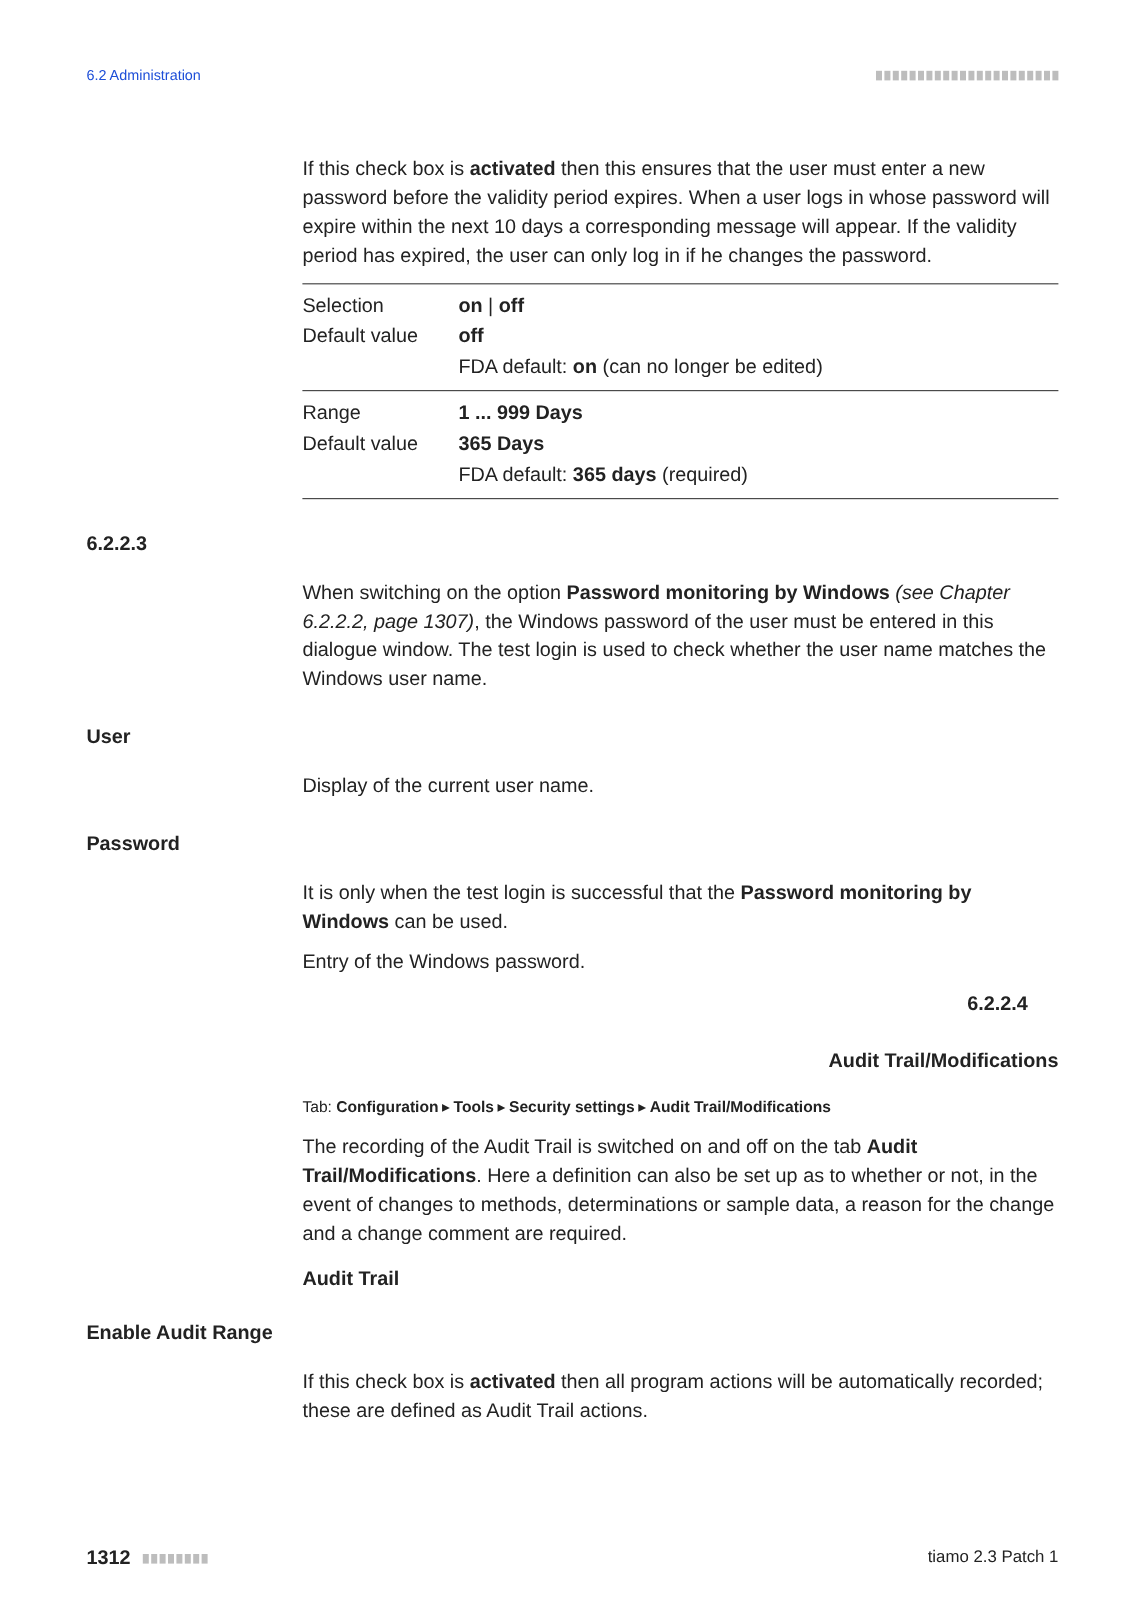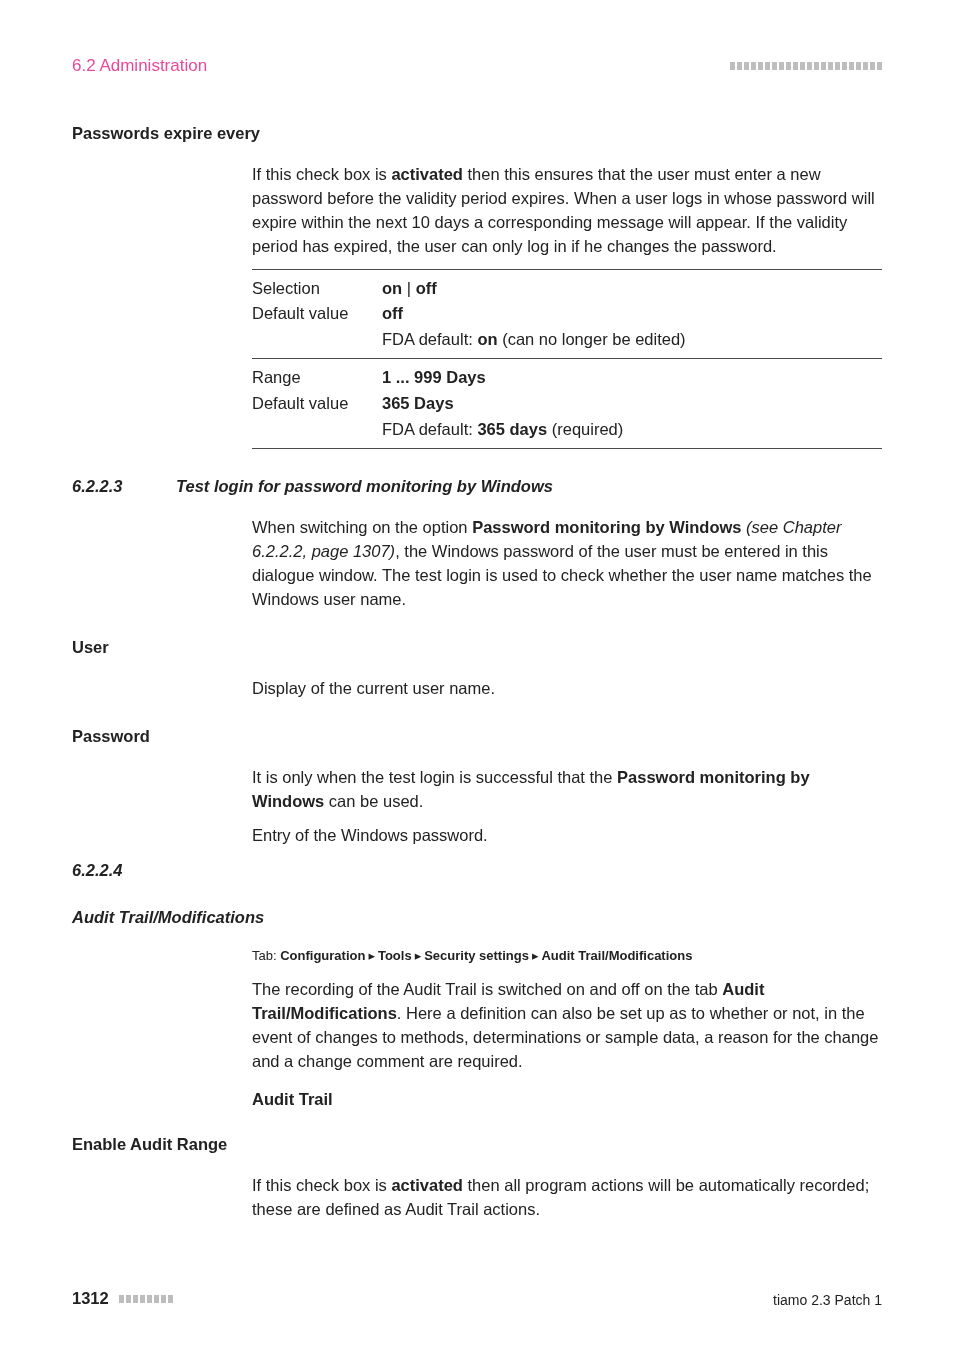--- a/index.html
+++ b/index.html
@@ -14,23 +14,23 @@
     box-sizing: border-box;
     width: 954px;
     min-height: 1350px;
     padding: 56px 72px 40px 72px;
     position: relative;
   }
   .runhead {
     display: flex;
     justify-content: space-between;
     align-items: center;
-    font-size: 17px;
-    color: #ec4899;
-    margin-bottom: 48px;
+    font-size: 12px;
+    color: #1d4ed8;
+    margin-bottom: 60px;
   }
   .runhead-bars {
     display: flex;
     gap: 2px;
   }
   .runhead-bars .b {
     width: 5px;
     height: 8px;
     background: #bdbdbd;
   }
@@ -60,24 +60,23 @@
   .kv .v {
     flex: 1;
   }
   .thin-rule {
     border: 0;
     border-top: 1px solid #4a4a4a;
     margin: 6px 0 6px 0;
   }
   .num-heading-row {
     display: flex;
-    align-items: flex-start;
+    align-items: flex-end;
     gap: 28px;
     margin-top: 28px;
-    font-style: italic;
   }
   .num-heading-row .num {
     font-weight: 700;
     font-size: 16.5px;
     width: 76px;
   }
   .num-heading-row .txt {
     font-weight: 700;
     font-size: 16.5px;
   }
@@ -96,21 +95,21 @@
   }
   b, strong { font-weight: 700; }
   em { font-style: italic; }
   .footer {
     position: absolute;
     bottom: 42px;
     left: 72px;
     right: 72px;
     display: flex;
     justify-content: space-between;
-    align-items: flex-end;
+    align-items: flex-start;
     font-size: 14px;
   }
   .footer-left {
     display: flex;
     align-items: center;
     gap: 10px;
   }
   .footer-left .pg {
     font-weight: 700;
     font-size: 16.5px;
@@ -151,21 +150,20 @@
         <span class="b"></span>
         <span class="b"></span>
         <span class="b"></span>
         <span class="b"></span>
         <span class="b"></span>
         <span class="b"></span>
         <span class="b"></span>
     </span>
   </div>
 
-  <div class="section-heading">Passwords expire every</div>
   <div class="body-col">
     <p class="para">
       <span>If this check box is </span><b>activated</b><span> then this ensures that the user must enter a new password before the validity period expires. When a user logs in whose password will expire within the next 10 days a corresponding message will appear. If the validity period has expired, the user can only log in if he changes the password.</span>
     </p>
 
     <hr class="thin-rule">
     <div class="kv">
       <span class="k">Selection</span>
       <span class="v">
         <b>on</b><span> | </span><b>off</b>
@@ -197,21 +195,20 @@
       <span class="k"></span>
       <span class="v">
         <span>FDA default: </span><b>365 days</b><span> (required)</span>
       </span>
     </div>
     <hr class="thin-rule">
   </div>
 
   <div class="num-heading-row">
     <span class="num">6.2.2.3</span>
-    <span class="txt">Test login for password monitoring by Windows</span>
   </div>
   <div class="body-col">
     <p class="para">
       <span>When switching on the option </span><b>Password monitoring by Windows</b><em> (see Chapter 6.2.2.2, page 1307)</em><span>, the Windows password of the user must be entered in this dialogue window. The test login is used to check whether the user name matches the Windows user name.</span>
     </p>
   </div>
 
   <div class="section-heading">User</div>
   <div class="body-col">
     <p class="para">Display of the current user name.</p>

